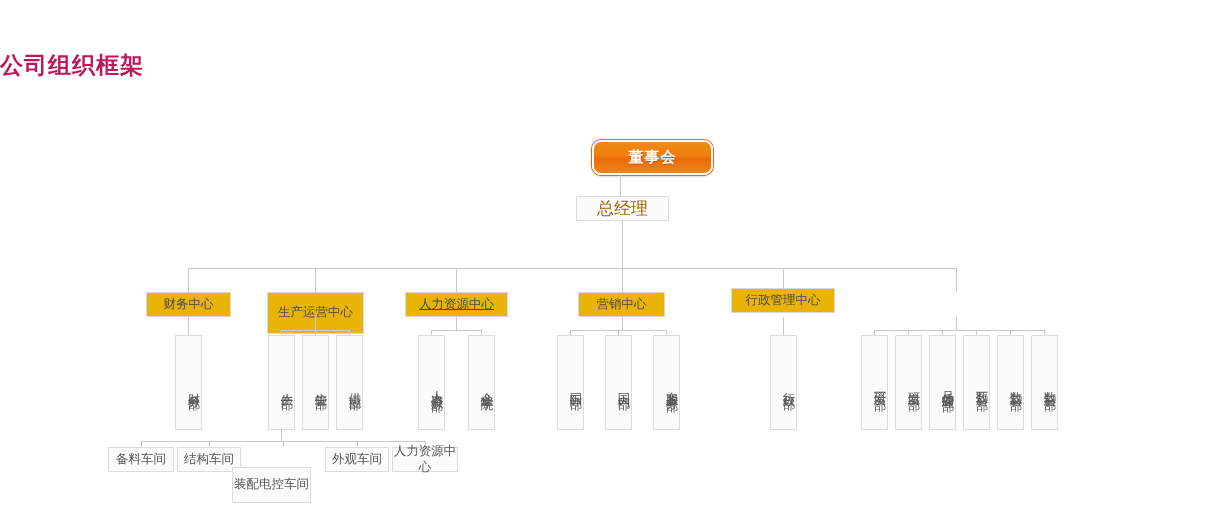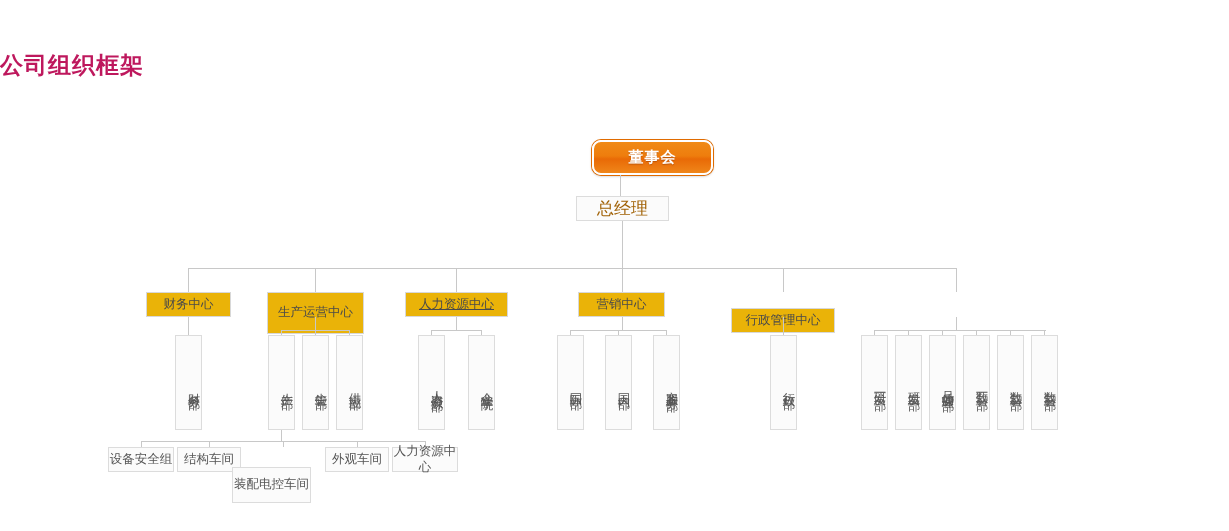--- a/index.html
+++ b/index.html
@@ -111,21 +111,21 @@
   <div class="line v" style="left:315px; top:268px; height:24px;"></div>
   <div class="line v" style="left:456px; top:268px; height:24px;"></div>
   <div class="line v" style="left:622px; top:268px; height:24px;"></div>
   <div class="line v" style="left:783px; top:268px; height:24px;"></div>
   <div class="line v" style="left:956px; top:268px; height:24px;"></div>
 
   <div class="node center-node" style="left:146px; top:292px; width:85px; height:25px;">财务中心</div>
   <div class="node center-node" style="left:267px; top:292px; width:97px; height:42px;">生产运营中心</div>
   <div class="node center-node" style="left:405px; top:292px; width:103px; height:25px;text-decoration:underline;">人力资源中心</div>
   <div class="node center-node" style="left:578px; top:292px; width:87px; height:25px;">营销中心</div>
-  <div class="node center-node" style="left:731px; top:308px; width:104px; height:25px;">行政管理中心</div>
+  <div class="node center-node" style="left:731px; top:288px; width:104px; height:25px;">行政管理中心</div>
 
   <div class="line v" style="left:188px; top:317px; height:18px;"></div>
   <div class="node dept" style="left:175px; top:335px; width:27px; height:95px;">财务部</div>
 
   <div class="line v" style="left:315px; top:317px; height:13px;"></div>
   <div class="line h" style="left:281px; top:330px; width:69px;"></div>
   <div class="line v" style="left:281px; top:330px; height:5px;"></div>
   <div class="line v" style="left:315px; top:330px; height:5px;"></div>
   <div class="line v" style="left:349px; top:330px; height:5px;"></div>
 
@@ -171,19 +171,19 @@
   <div class="node dept" style="left:1031px; top:335px; width:27px; height:95px;">数智三部</div>
 
   <div class="line v" style="left:281px; top:430px; height:11px;"></div>
   <div class="line h" style="left:141px; top:441px; width:284px;"></div>
   <div class="line v" style="left:141px; top:441px; height:6px;"></div>
   <div class="line v" style="left:209px; top:441px; height:6px;"></div>
   <div class="line v" style="left:283px; top:441px; height:6px;"></div>
   <div class="line v" style="left:357px; top:441px; height:6px;"></div>
   <div class="line v" style="left:425px; top:441px; height:6px;"></div>
 
-  <div class="node shop" style="left:108px; top:447px; width:66px; height:25px;">设备安全组</div>
+  <div class="node shop" style="left:108px; top:447px; width:66px; height:25px;">备料车间</div>
   <div class="node shop" style="left:177px; top:447px; width:64px; height:25px;">结构车间</div>
   <div class="node shop" style="left:232px; top:447px; width:79px; height:36px;margin-top:20px;">装配电控车间</div>
   <div class="node shop" style="left:325px; top:447px; width:64px; height:25px;">外观车间</div>
   <div class="node shop" style="left:392px; top:447px; width:66px; height:25px;">人力资源中心</div>
 
 </div>
 
 </body></html>

